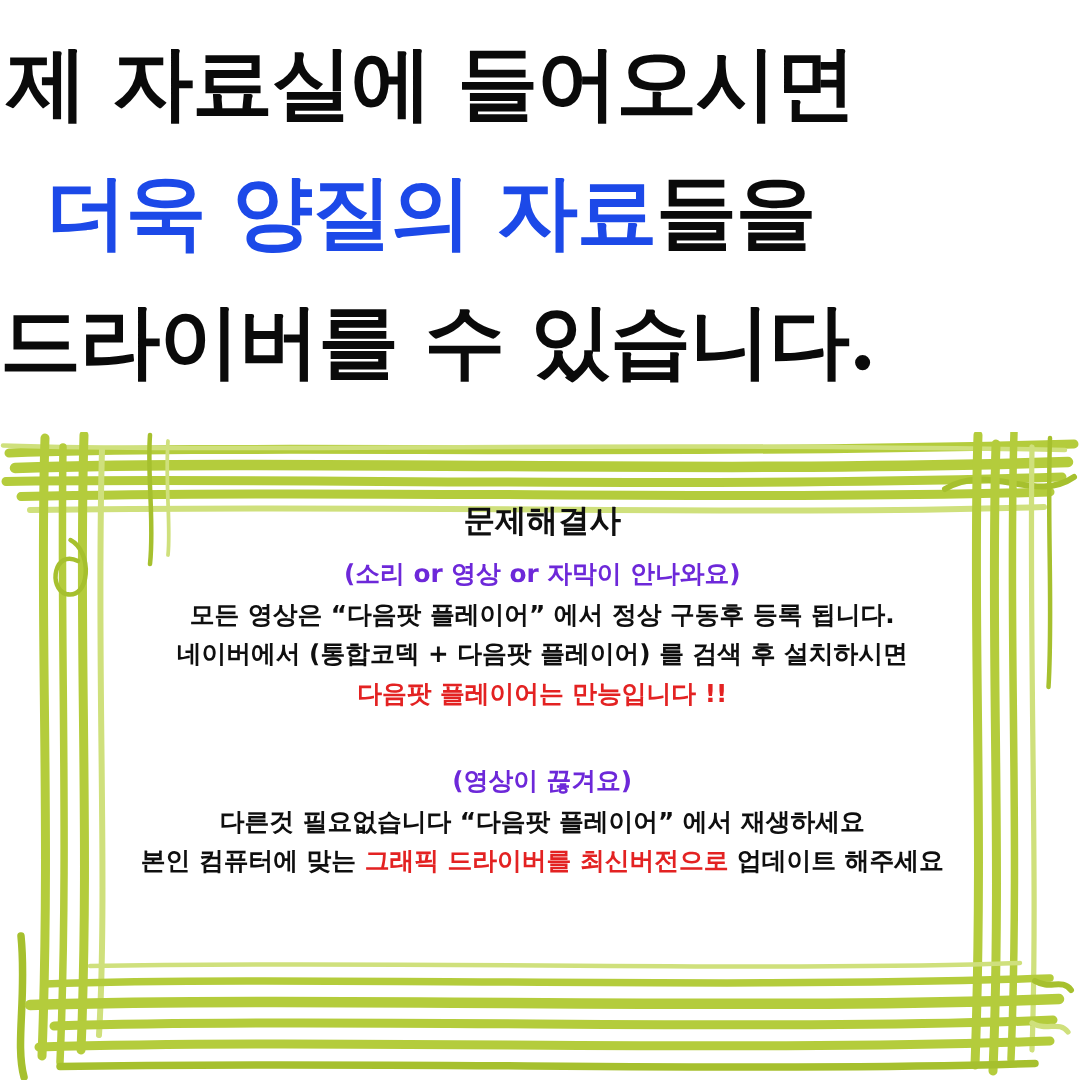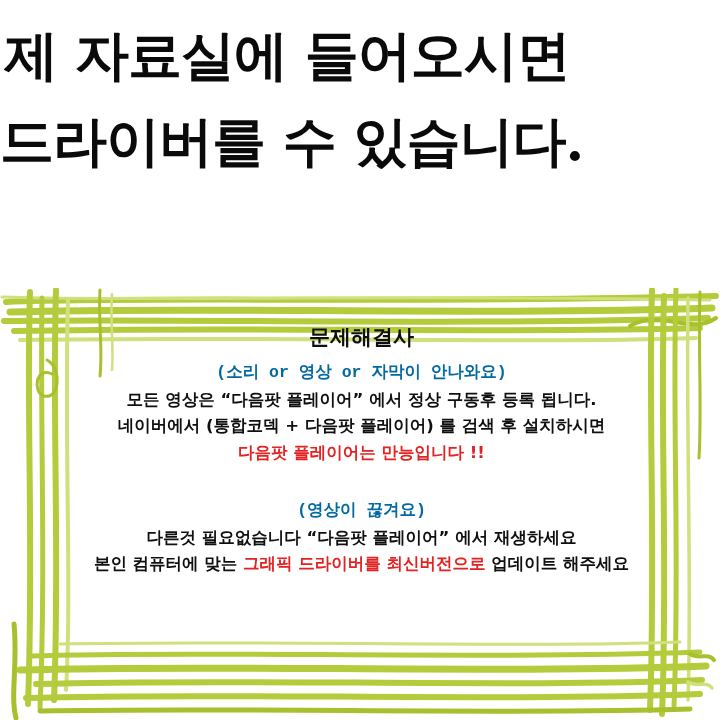--- a/index.html
+++ b/index.html
@@ -22,44 +22,47 @@
     letter-spacing:-1px;
     white-space:nowrap;
   }
   .hl-accent{color:#1c49e8;}
   
   .notice-box{
     position:absolute;top:288px;left:0;width:723px;height:432px;
   }
   .border-svg{position:absolute;top:0;left:0;}
   .box-content{
-    position:absolute;left:78px;right:78px;top:36px;
+    position:absolute;left:78px;right:78px;top:46px;
     text-align:center;
     font-weight:bold;
     font-size:16.5px;
     color:#0f0f0f;
     letter-spacing:0;
   }
   .box-title{
     font-size:21px;
     line-height:26px;
     margin-bottom:10px;
     color:#0f0f0f;
   }
   .box-line{line-height:26.5px;white-space:nowrap;}
-  .sec-header{color:#0369a1;font-family:Liberation Mono, monospace;}
+  .sec-header{color:#6d28d9;}
   .red-line,.red-inline{color:#e32222;}
   .section-gap{height:32px;}
 </style>
 </head>
 <body>
 
 <div class="headline">
   <div class="hl-line">
     <span>제 자료실에 들어오시면</span>
+  </div>
+  <div class="hl-line">
+    <span class="hl-accent">더욱 양질의 자료</span><span>들을</span>
   </div>
   <div class="hl-line">
     <span>드라이버를 수 있습니다.</span>
   </div>
 </div>
 
 <div class="notice-box">
 
   <svg class="border-svg" width="723" height="432" viewBox="0 0 723 432" fill="none">
     <g stroke="#b4cc3c" stroke-linecap="round" fill="none">

